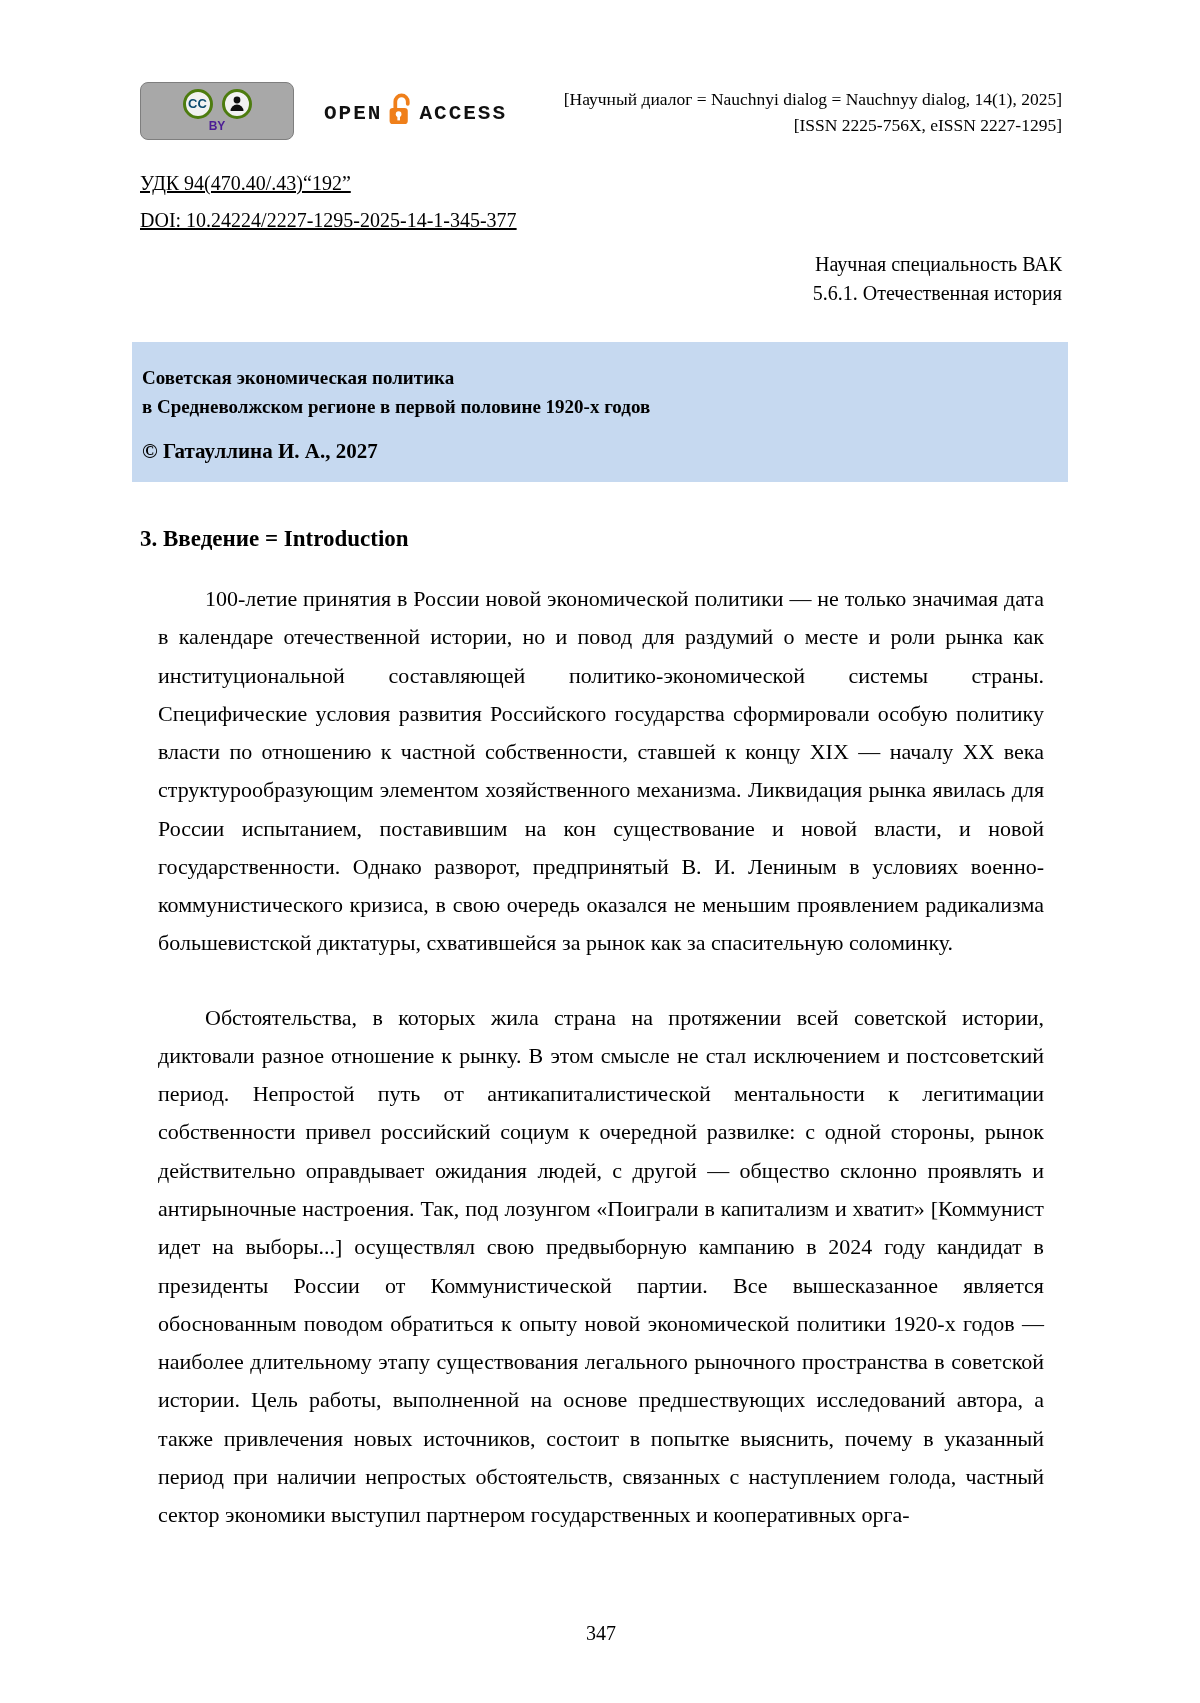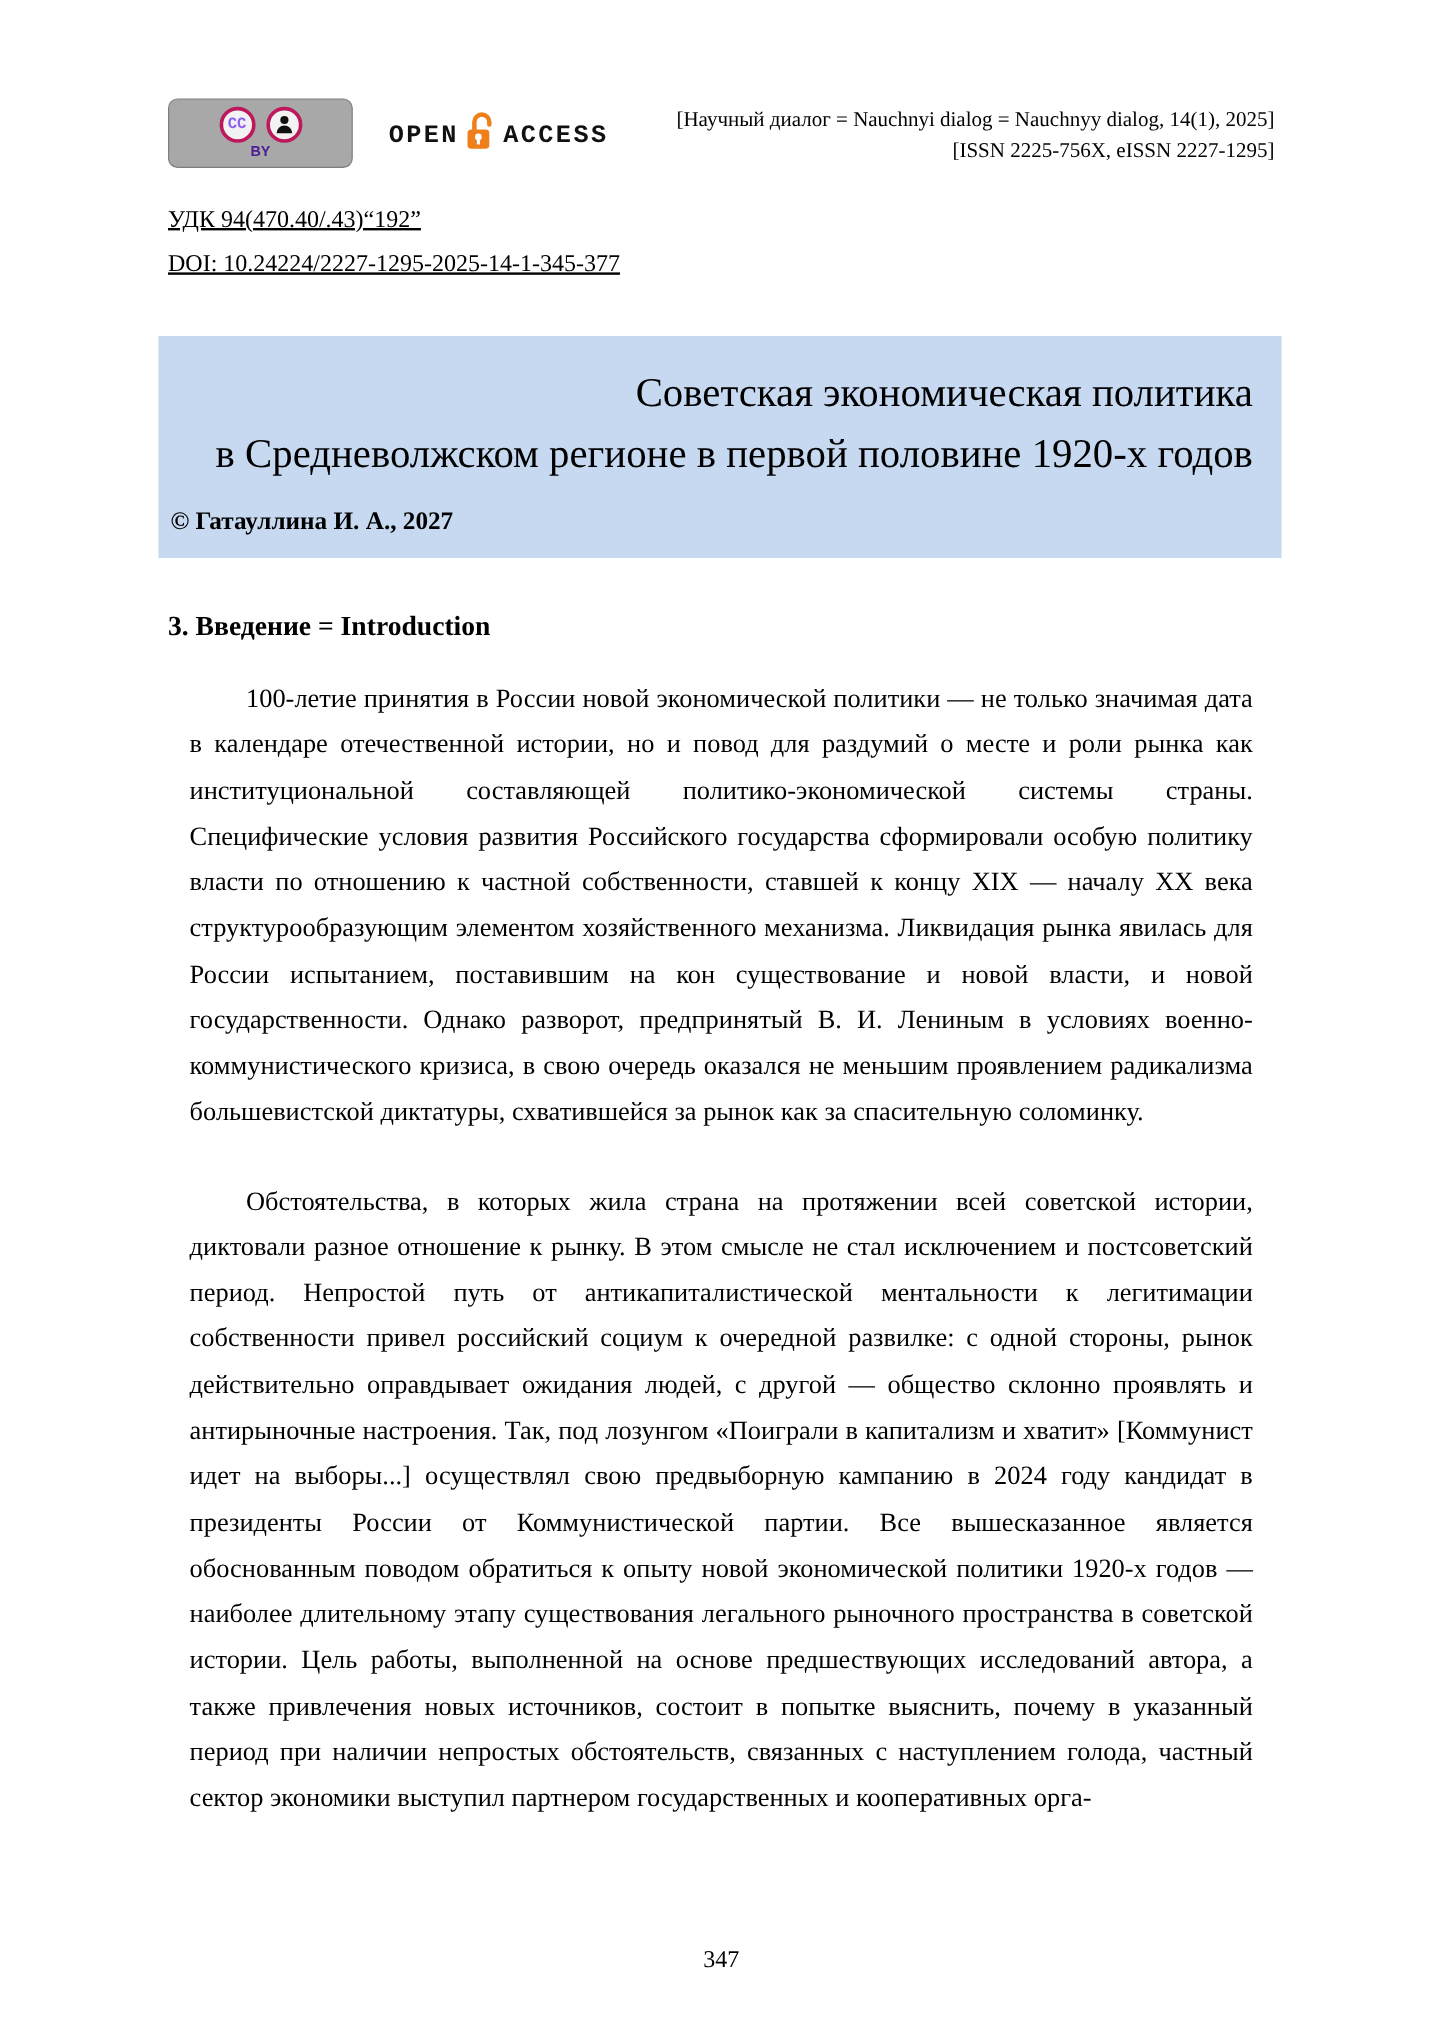--- a/index.html
+++ b/index.html
@@ -23,25 +23,25 @@
     background: #a8a8a8;
     border: 1px solid #7e7e7e;
     border-radius: 8px;
     display: flex; flex-direction: column;
     align-items: center; justify-content: center;
     gap: 1px; flex: none;
   }
   .cc-circles { display: flex; gap: 9px; }
   .cc-circle {
     width: 30px; height: 30px;
-    border: 3px solid #be185d; border-radius: 50%;
+    border: 3px solid #4d7c0f; border-radius: 50%;
     background: #f2f2f2;
     display: flex; align-items: center; justify-content: center;
-    font-family: Liberation Mono, monospace;
-    font-weight: bold; font-size: 13px; color: #8b5cf6;
+    font-family: Liberation Sans, sans-serif;
+    font-weight: bold; font-size: 13px; color: #0c4a6e;
     box-sizing: border-box;
   }
   .cc-by {
     font-family: "Liberation Sans", sans-serif;
     font-weight: bold; font-size: 12px; color: #4c1d95;
     line-height: 1.1;
   }
   .oa {
     display: flex; align-items: center; gap: 5px;
     margin-left: 30px; margin-top: 10px;
@@ -61,21 +61,21 @@
   .meta { margin-top: 32px; font-size: 20px; text-decoration: underline; }
   .meta-line { margin: 0 0 14px 0; }
   .specialty { text-align: right; font-size: 20px; line-height: 1.45; margin-top: 4px; }
 
   
   .title-block {
     margin: 34px -6px 0 -8px;
     background: #c6d9f0;
     padding: 22px 24px 18px 10px;
   }
-  .article-title { font-weight: normal; font-size: 34px; line-height: 1.5; text-align: right; }
+  .article-title { font-weight: bold; font-size: 19px; line-height: 1.5; }
   .copyright { font-weight: bold; font-size: 21px; margin-top: 18px; }
 
   
   .section-heading { font-weight: bold; font-size: 23px; margin: 44px 0 10px 0; }
   .para {
     font-size: 22px;
     line-height: 1.74;
     text-align: justify;
     text-indent: 47px;
     margin: 18px;
@@ -121,20 +121,24 @@
       <div>[Научный диалог = Nauchnyi dialog = Nauchnyy dialog, 14(1), 2025]</div>
       <div>[ISSN 2225-756X, eISSN 2227-1295]</div>
     </div>
   </div>
 
   <div class="meta">
     <p class="meta-line">УДК 94(470.40/.43)“192”</p>
     <p class="meta-line">DOI: 10.24224/2227-1295-2025-14-1-345-377</p>
   </div>
 
+  <div class="specialty">
+    <div>Научная специальность ВАК</div>
+    <div>5.6.1. Отечественная история</div>
+  </div>
 
   <div class="title-block">
     <div class="article-title">
       <div>Советская экономическая политика</div>
       <div>в Средневолжском регионе в первой половине 1920-х годов</div>
     </div>
     <div class="copyright">© Гатауллина И. А., 2027</div>
   </div>
 
   <div class="section-heading">3. Введение = Introduction</div>

